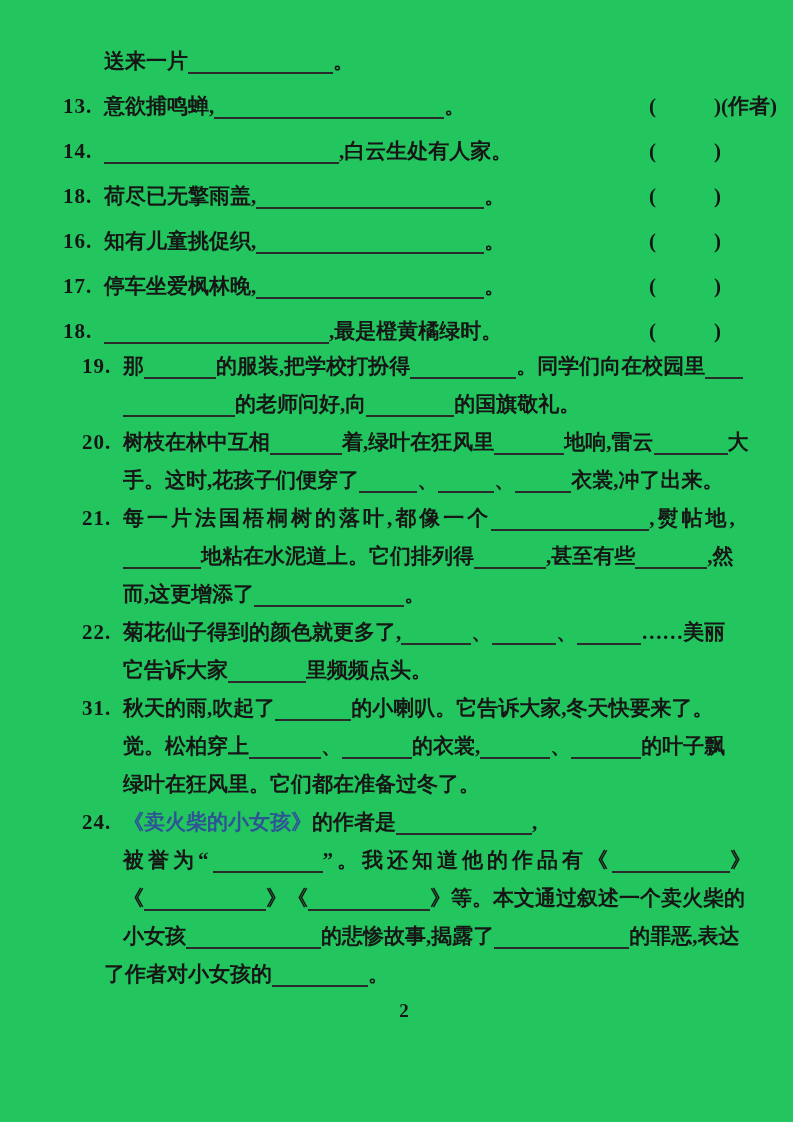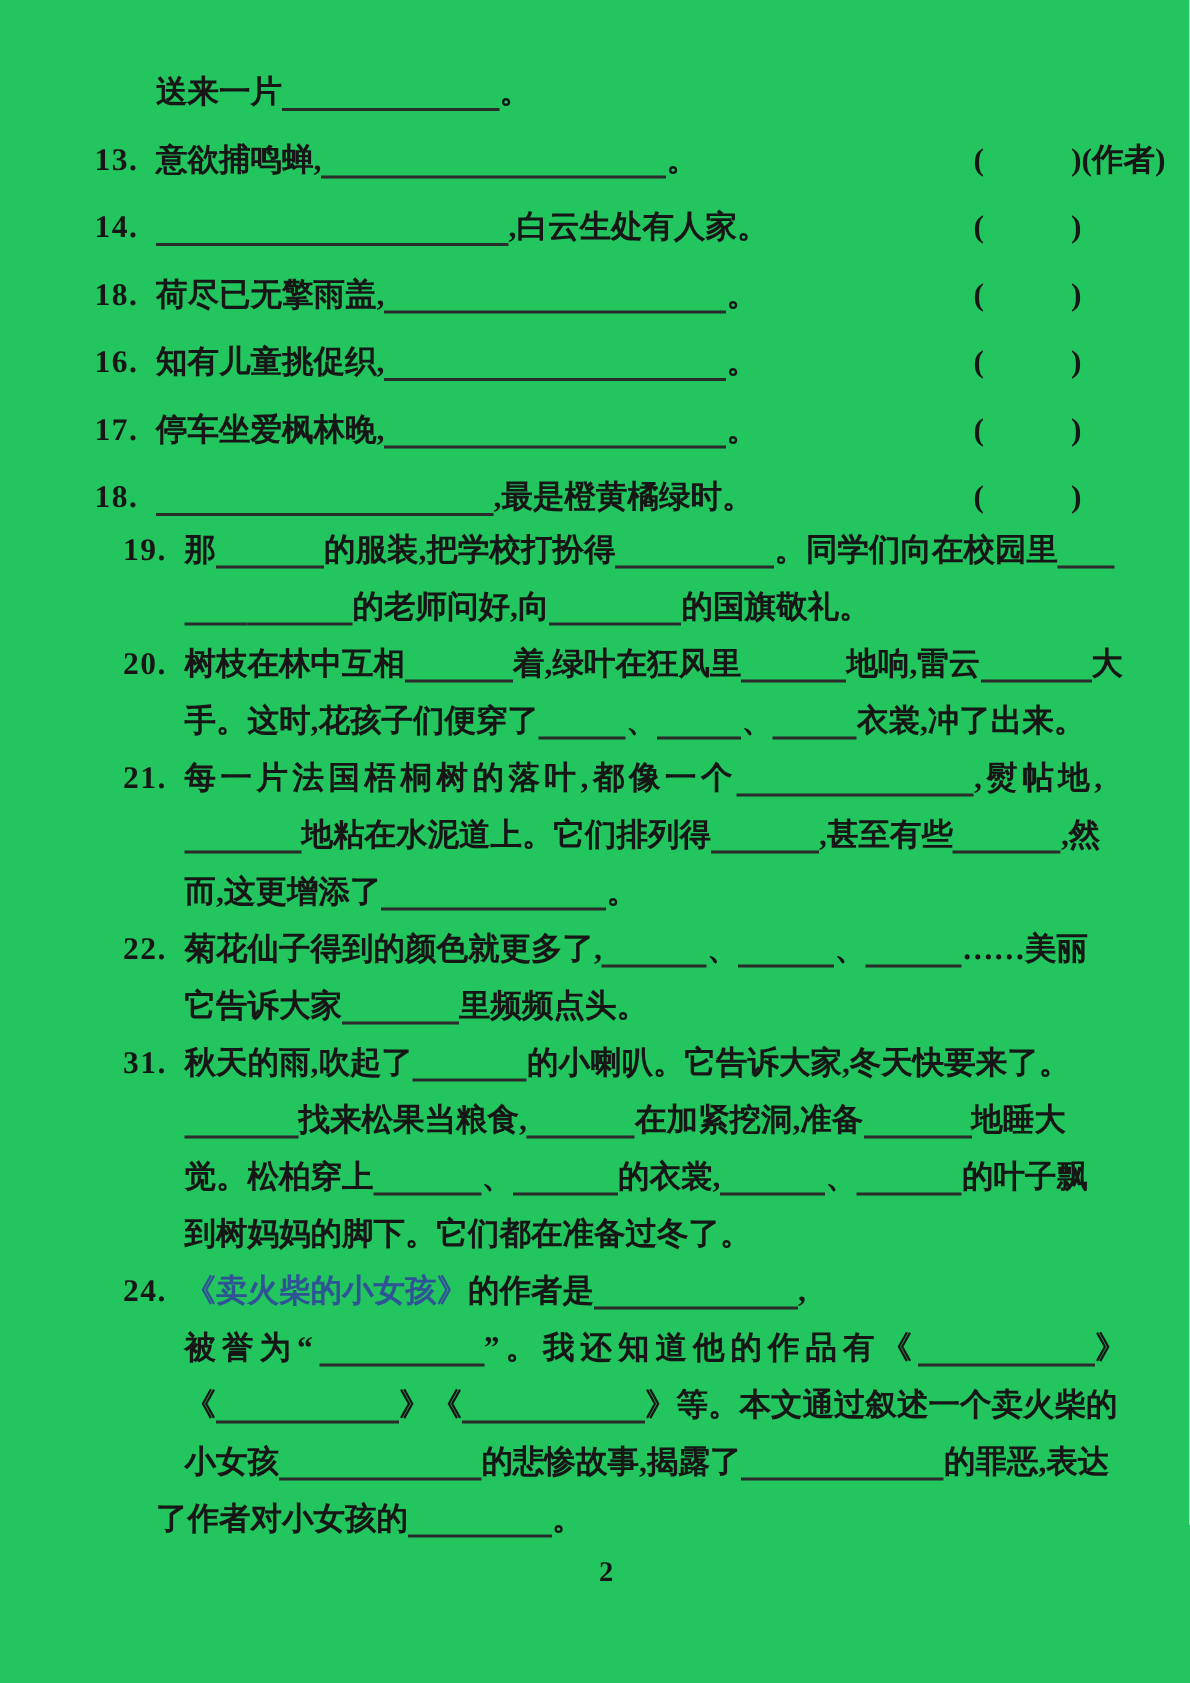--- a/index.html
+++ b/index.html
@@ -263,46 +263,35 @@
         <span class="num">31.</span>
         <span class="content">
           <span class="txt">秋天的雨,吹起了</span>
           <span class="blank" style="width: 76px; border-bottom-color: rgb(43, 43, 43);"></span>
           <span class="txt">的小喇叭。它告诉大家,冬天快要来了。</span>
         </span>
       </div>
       <div class="line gap-md">
         <span class="num"></span>
         <span class="content">
-          <span class="blank" style="width: 76px; border-bottom-color: rgb(43, 43, 43);"></span>
-          <span class="txt">找来松果当粮食,</span>
-          <span class="blank" style="width: 72px; border-bottom-color: rgb(43, 43, 43);"></span>
-          <span class="txt">在加紧挖洞,准备</span>
-          <span class="blank" style="width: 72px; border-bottom-color: rgb(43, 43, 43);"></span>
-          <span class="txt">地睡大</span>
-        </span>
-      </div>
-      <div class="line gap-md">
-        <span class="num"></span>
-        <span class="content">
           <span class="txt">觉。松柏穿上</span>
           <span class="blank" style="width: 72px; border-bottom-color: rgb(43, 43, 43);"></span>
           <span class="txt">、</span>
           <span class="blank" style="width: 70px; border-bottom-color: rgb(43, 43, 43);"></span>
           <span class="txt">的衣裳,</span>
           <span class="blank" style="width: 70px; border-bottom-color: rgb(43, 43, 43);"></span>
           <span class="txt">、</span>
           <span class="blank" style="width: 70px; border-bottom-color: rgb(43, 43, 43);"></span>
           <span class="txt">的叶子飘</span>
         </span>
       </div>
       <div class="line gap-md">
         <span class="num"></span>
         <span class="content">
-          <span class="txt">到树妈妈的脚下。它们都在准备过冬了。</span>
+          <span class="txt">绿叶在狂风里。它们都在准备过冬了。</span>
         </span>
       </div>
       <div class="line gap-md qs">
         <span class="num">24.</span>
         <span class="content">
           <span class="txt" style="color: rgb(47, 84, 150);">《卖火柴的小女孩》</span>
           <span class="txt">的作者是</span>
           <span class="blank" style="width: 70px; border-bottom-color: rgb(43, 43, 43);"></span>
           <span class="blank" style="width: 66px; border-bottom-color: rgb(43, 43, 43);"></span>
           <span class="txt">,</span>

